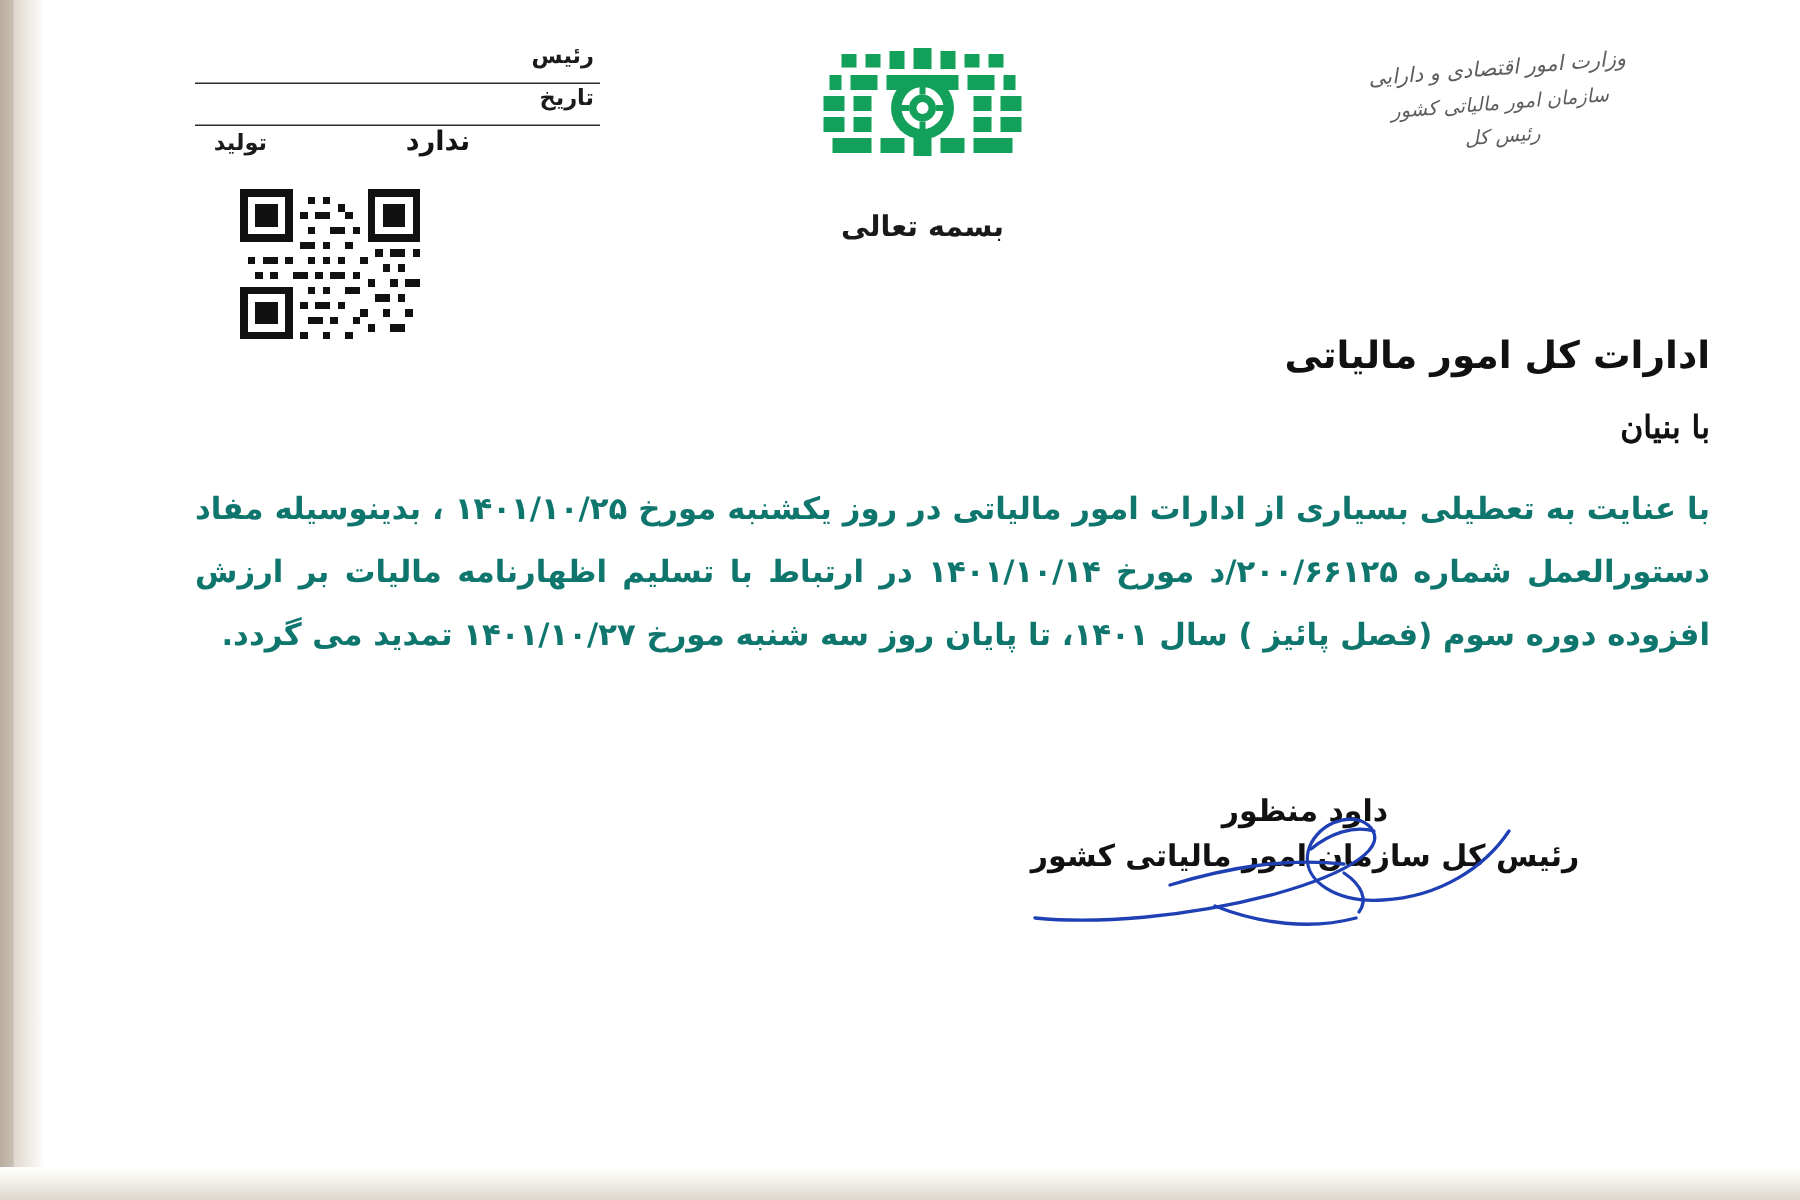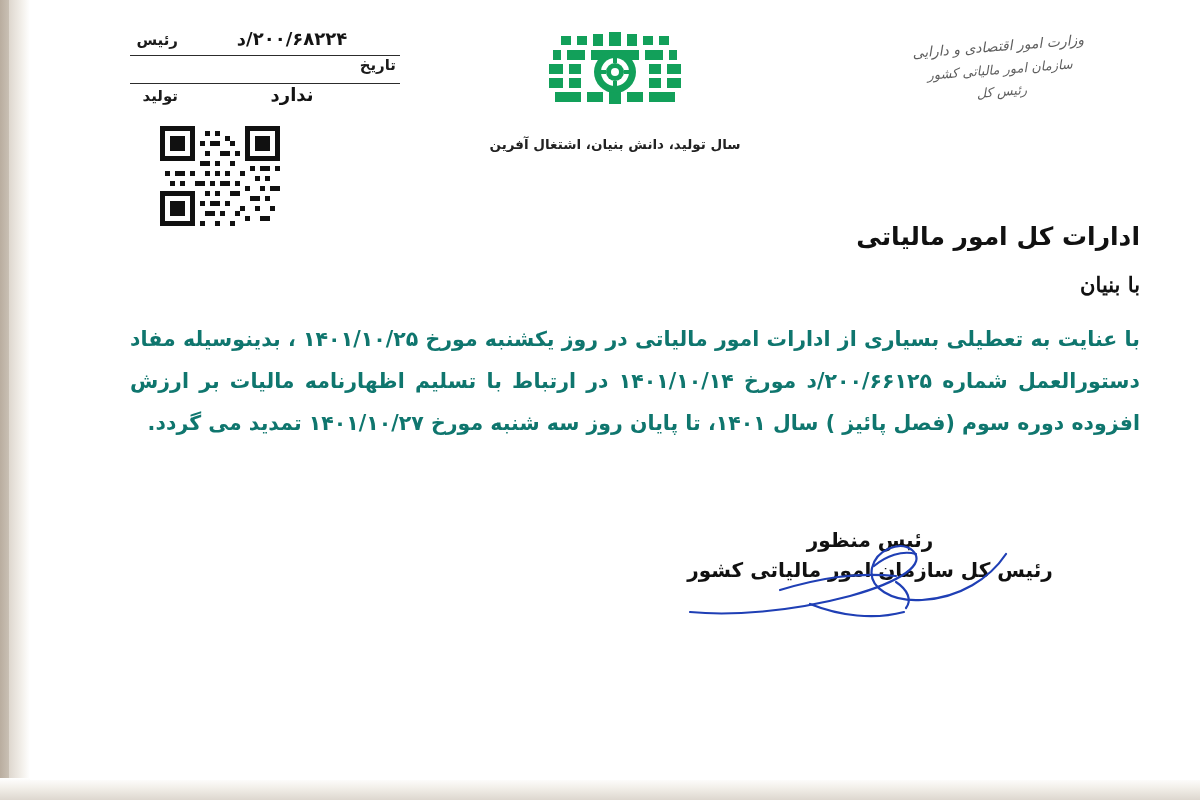--- a/index.html
+++ b/index.html
@@ -203,21 +203,20 @@
 
 <div class="scan">
   <div class="edge-left"></div>
   <div class="edge-left-dark"></div>
   <div class="edge-bottom"></div>
 
   <div class="page">
 
     <div class="hdr-left">
       <div class="hdr-row">
-        <span class="hdr-value">۲۰۰/۶۸۲۲۴/د</span>
         <span class="hdr-label">رئیس</span>
       </div>
       <div class="hdr-row">
         <span class="hdr-label">تاریخ</span>
       </div>
       <div class="hdr-row">
         <span class="hdr-value">ندارد</span>
         <span class="hdr-label">تولید</span>
       </div>
     </div>
@@ -345,35 +344,35 @@
             <rect x="72" y="24" width="4" height="7"></rect>
             <rect x="72" y="49" width="4" height="7"></rect>
             <rect x="58" y="38" width="7" height="4"></rect>
             <rect x="83" y="38" width="7" height="4"></rect>
           </g>
           <g fill="#ffffff">
             <circle cx="74" cy="40" r="4"></circle>
           </g>
         </svg>
       </div>
-      <div class="slogan">سال تولید، دانش بنیان، اشتغال آفرین</div>
+      <div class="basmala">بسمه تعالی</div>
     </div>
 
     <div class="masthead">
       <div>وزارت امور اقتصادی و دارایی</div>
       <div>سازمان امور مالیاتی کشور</div>
       <div>رئیس کل</div>
     </div>
 
     <div class="addressee">ادارات کل امور مالیاتی</div>
     <div class="greeting">با بنیان</div>
     <div class="para">با عنایت به تعطیلی بسیاری از ادارات امور مالیاتی در روز یکشنبه مورخ ۱۴۰۱/۱۰/۲۵ ، بدینوسیله مفاد دستورالعمل شماره ۲۰۰/۶۶۱۲۵/د مورخ ۱۴۰۱/۱۰/۱۴ در ارتباط با تسلیم اظهارنامه مالیات بر ارزش افزوده دوره سوم (فصل پائیز ) سال ۱۴۰۱، تا پایان روز سه شنبه مورخ ۱۴۰۱/۱۰/۲۷ تمدید می گردد.</div>
 
     <div class="sign-block">
-      <div class="sign-name">رئیس منظور</div>
+      <div class="sign-name">داود منظور</div>
       <div class="sign-title">رئیس کل سازمان امور مالیاتی کشور</div>
     </div>
     <div class="signature-mark">
       <svg width="400" height="120" viewBox="0 0 400 120" aria-hidden="true">
         <g fill="none" stroke="#1f3fb5" stroke-width="2.2" stroke-linecap="round">
           <path d="M30 92 C 70 96, 130 92, 190 76 C 240 62, 268 44, 252 30 C 240 20, 216 30, 212 48 C 208 68, 232 82, 262 80 C 300 78, 330 58, 346 34"></path>
           <path d="M120 70 C 160 58, 196 52, 236 56"></path>
           <path d="M214 46 C 226 36, 242 30, 256 34"></path>
           <path d="M150 84 C 180 96, 214 100, 244 92"></path>
           <path d="M236 62 C 248 70, 252 80, 246 88"></path>

